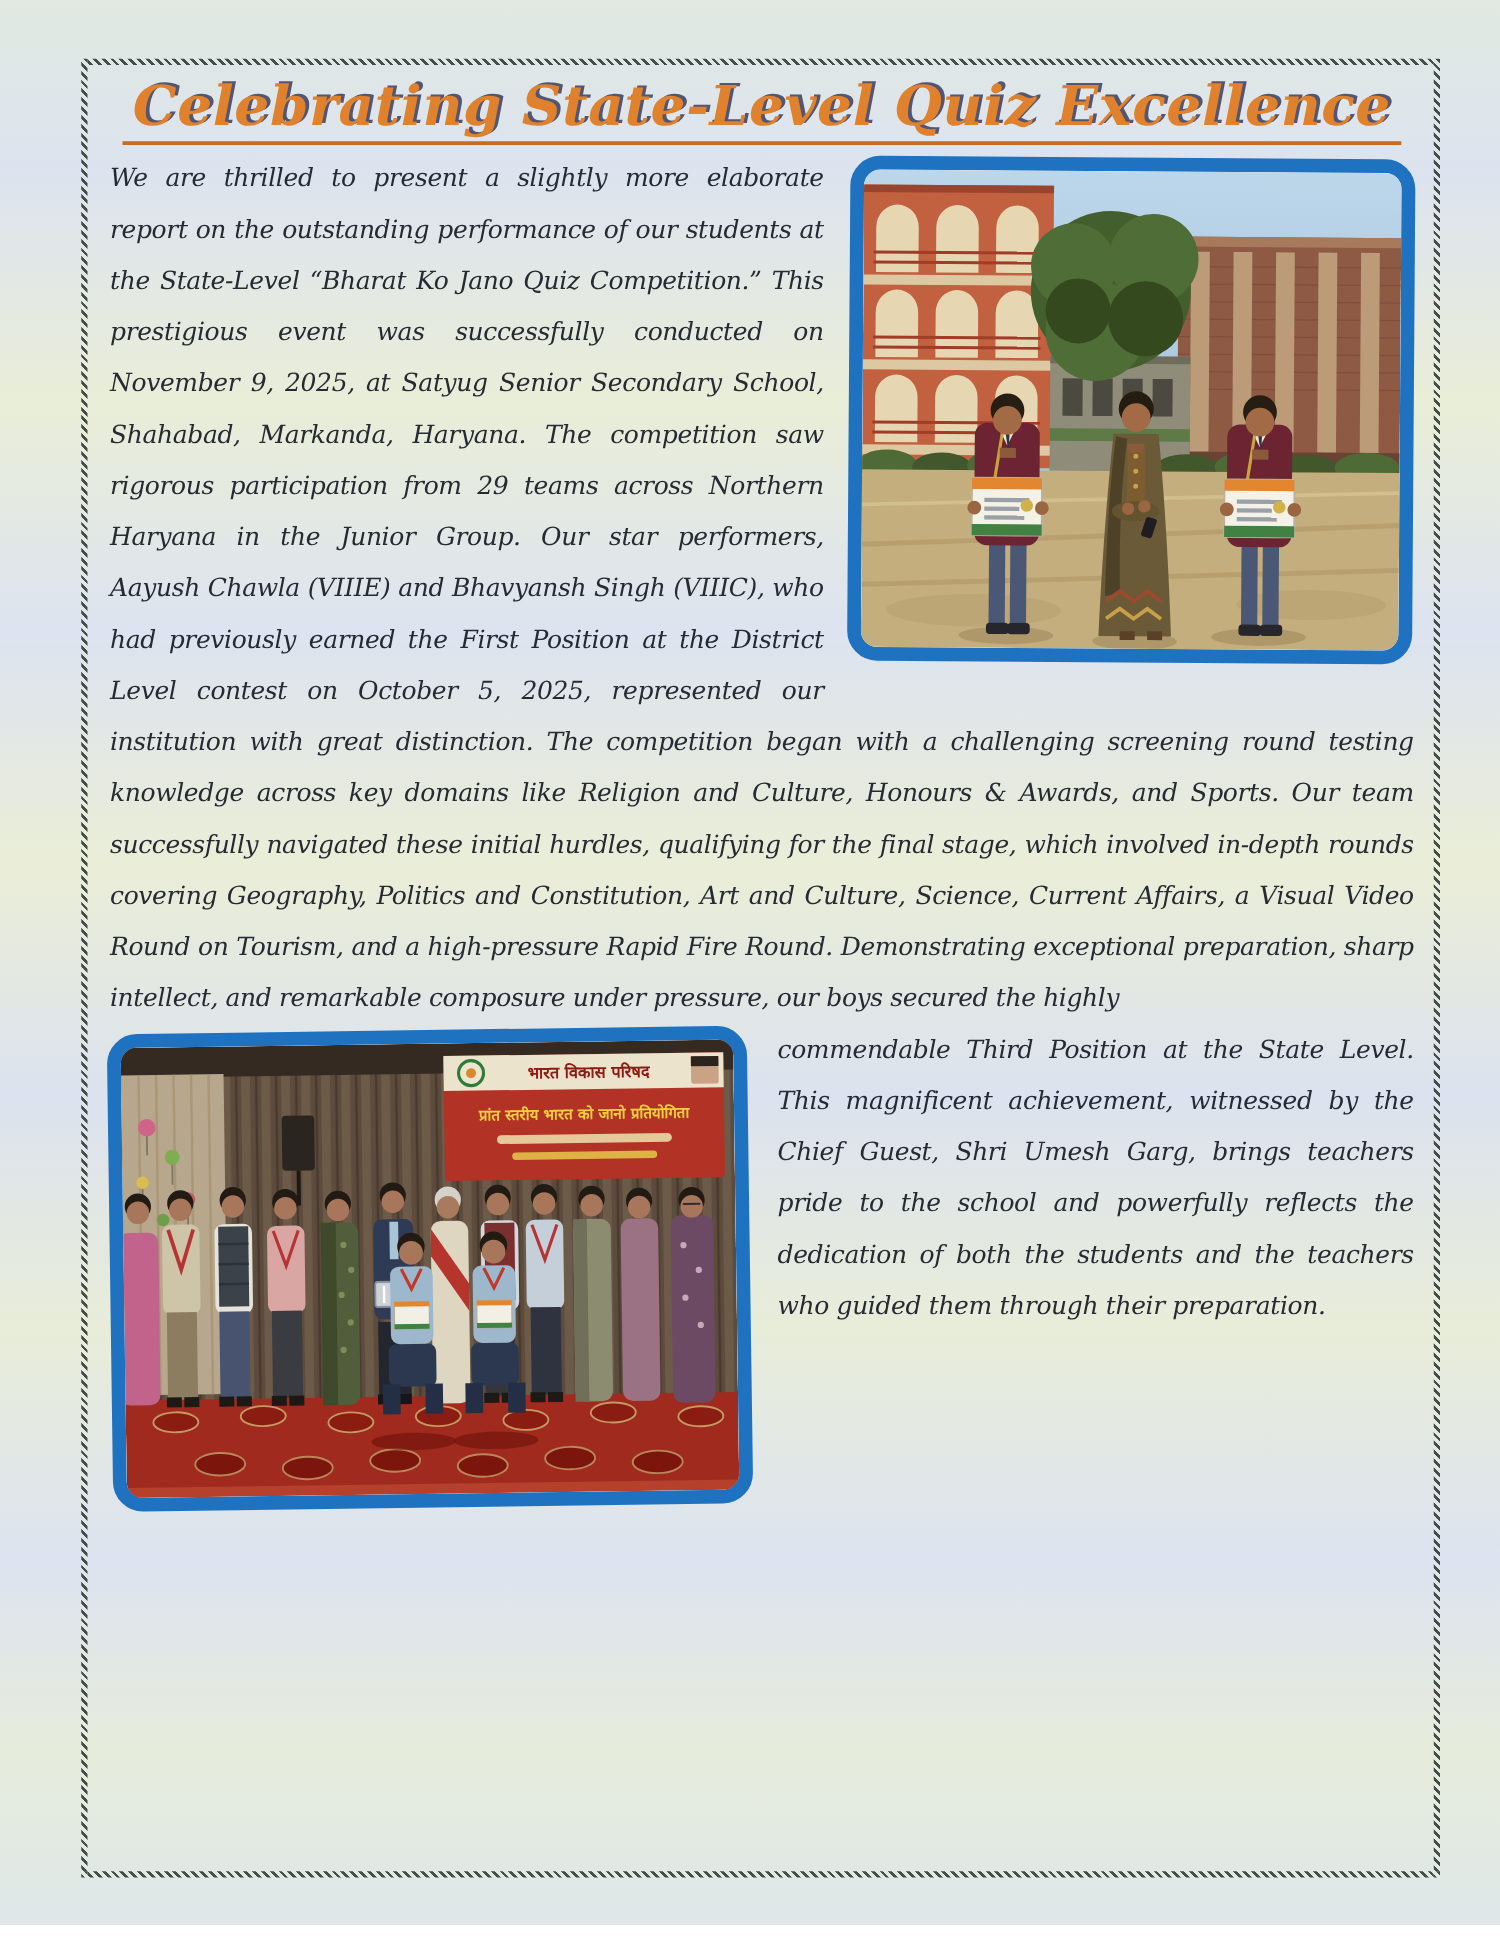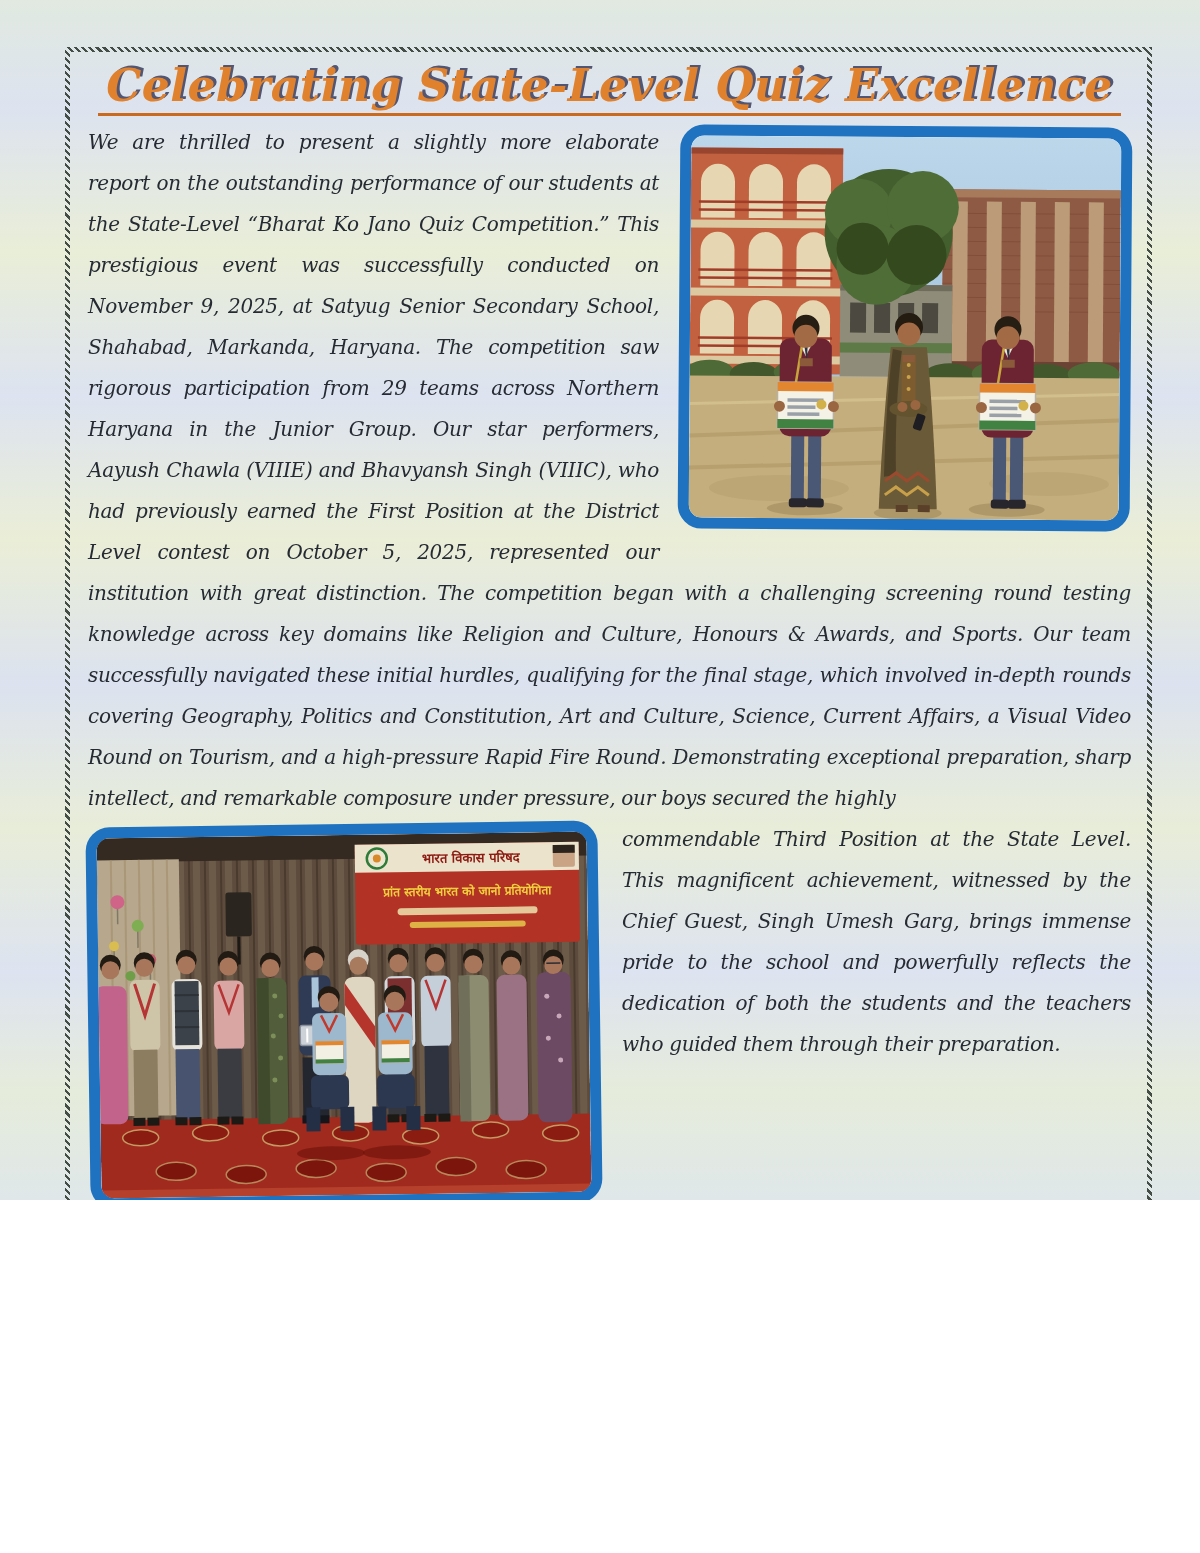--- a/index.html
+++ b/index.html
@@ -1,18 +1,18 @@
 <!DOCTYPE html>
 <html><head>
 <meta charset="utf-8">
 <style>
   html,body{margin:0;padding:0;}
   .page{
     position:relative;
-    width:1200px;height:1200px;
+    width:1200px;height:1540px;
     overflow:hidden;
     background:linear-gradient(180deg,
       #e1e9e1 0%, #dde3ef 9%, #e9eed8 21%, #dde3f0 33%,
       #eaeed7 45%, #dce2ef 57%, #e8edd9 69%, #dde3f0 81%,
       #e6ecdb 91%, #dfe7e9 100%);
     font-family:"DejaVu Serif", serif;
   }
   .frame{
     position:absolute; left:65px; top:47px;
     width:1087px; height:1455px;
@@ -430,16 +430,16 @@
           <polyline points="288,180 296,196 304,180" fill="none" stroke="#c0392b" stroke-width="2.5"></polyline>
           <rect x="282" y="206" width="28" height="22" fill="#f2efe4" stroke="#b5ae9e" stroke-width="1"></rect>
           <rect x="282" y="206" width="28" height="4" fill="#e2862f"></rect>
           <rect x="282" y="224" width="28" height="4" fill="#418142"></rect>
           <circle cx="296" cy="162" r="11" fill="#221b13"></circle>
             <circle cx="296" cy="167" r="9.5" fill="#a8765a"></circle>
         </g>
       </svg>
     </div>
 
-    <p class="body-text">commendable Third Position at the State Level. This magnificent achievement, witnessed by the Chief Guest, Singh Umesh Garg, brings immense pride to the school and powerfully reflects the dedication of both the students and the teachers who guided them through their preparation.</p>
+    <p class="body-text">commendable Third Position at the State Level. This magnificent achievement, witnessed by the Chief Guest, Shri Umesh Garg, brings teachers pride to the school and powerfully reflects the dedication of both the students and the teachers who guided them through their preparation.</p>
 
   </div>
 </div>
 
 </body></html>

